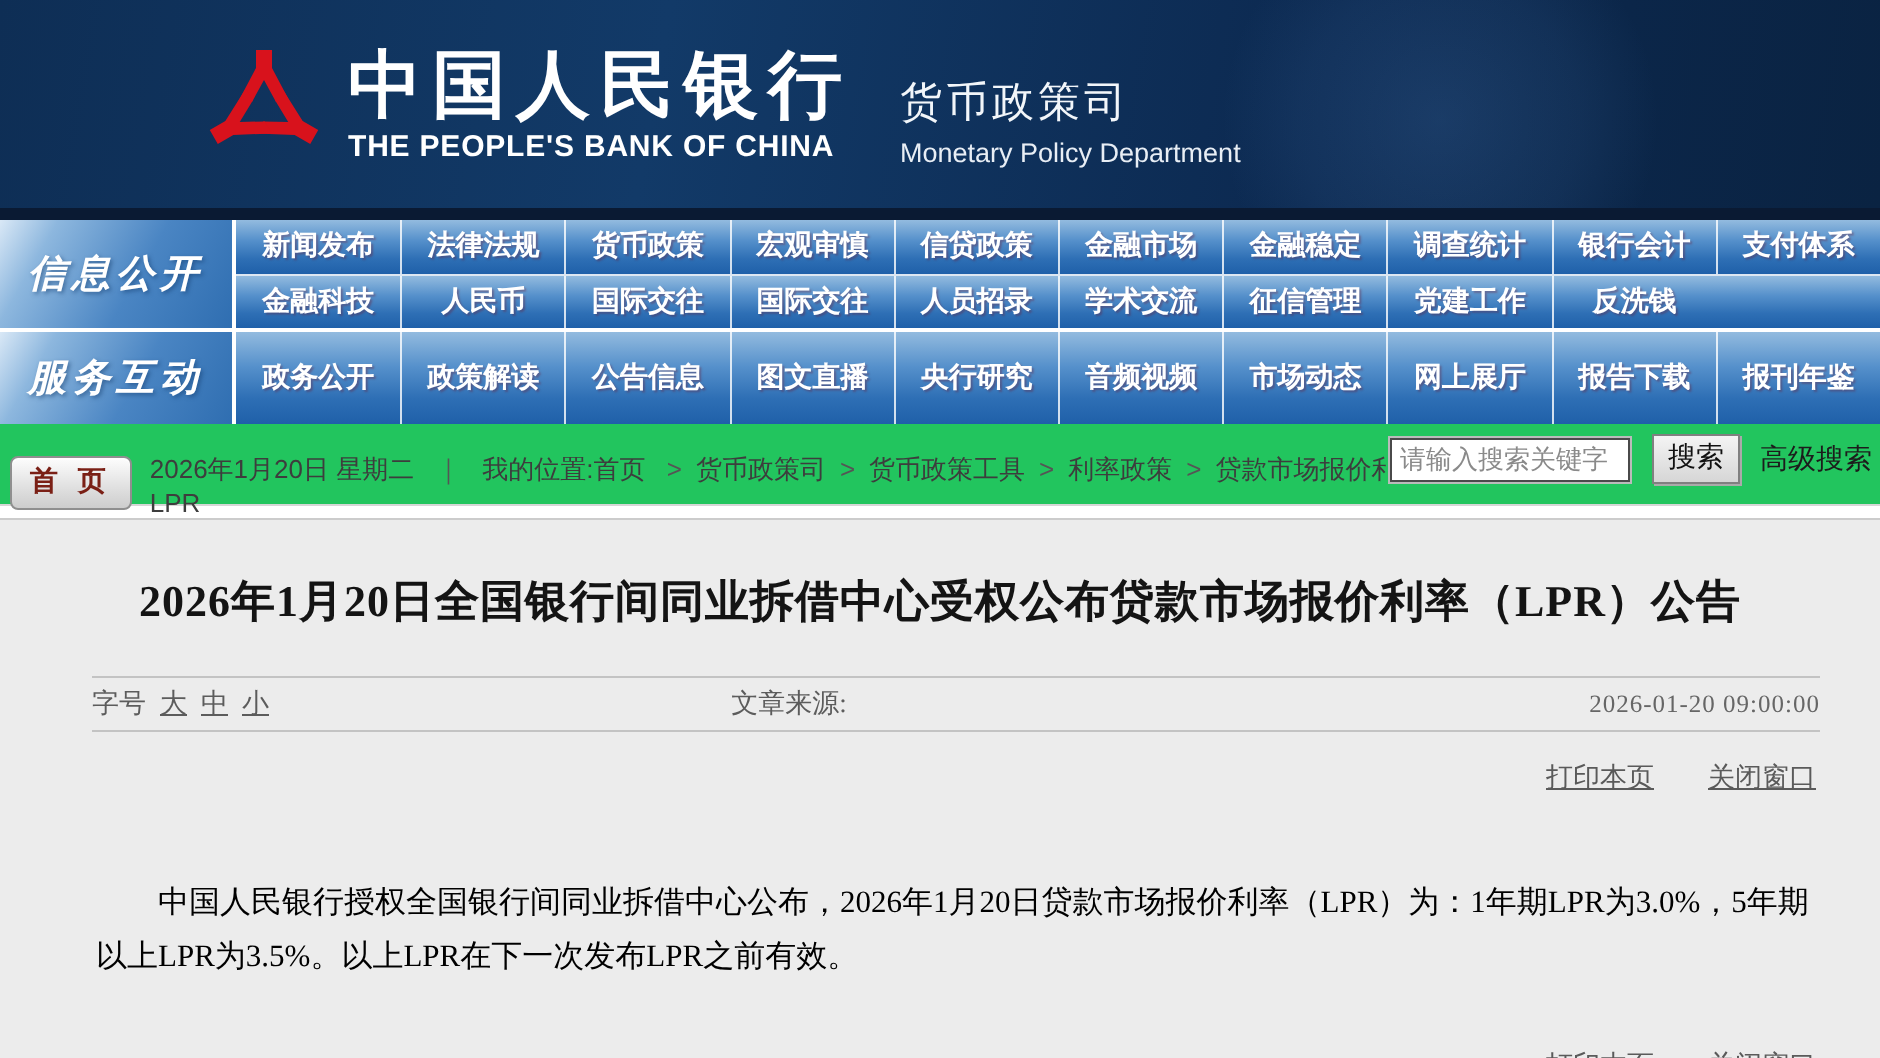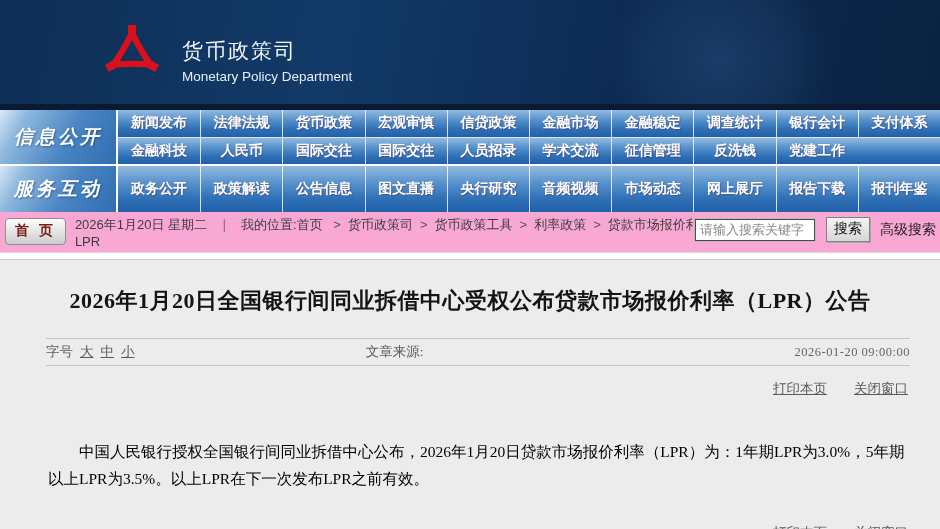--- a/index.html
+++ b/index.html
@@ -32,22 +32,22 @@
     border-right:2px solid #fff; text-shadow:1px 1px 2px rgba(20,60,110,.55); cursor:pointer; }
   .nav-rows { flex:1; display:flex; flex-direction:column;text-align:center; }
   .nav-row { flex:1; display:grid; grid-template-columns:repeat(10,1fr);
     background:linear-gradient(180deg,#93bbdf 0%,#5590cb 38%,#2e6fb5 72%,#1f60a9 100%); }
   .nav-row + .nav-row { border-top:1px solid rgba(255,255,255,.85); }
   .nav-cell { display:flex; align-items:center; justify-content:center; color:#fff; font-weight:bold; font-size:14px;
     white-space:nowrap; text-shadow:1px 1px 1px rgba(110,25,50,.35); cursor:pointer; }
   .nav-cell.sep { border-left:1px solid rgba(255,255,255,.8); }
 
   
-  .crumbbar { height:41px; background:#f9a8d4; border-bottom:1px solid #d6d6d6; display:flex; align-items:flex-start;
-    padding:2px 6px 0 5px; font-size:13px; color:#3d3d3d; position:relative; }
+  .crumbbar { height:41px; background:#22c55e; border-bottom:1px solid #d6d6d6; display:flex; align-items:flex-start;
+    padding:12px 6px 0 5px; font-size:13px; color:#3d3d3d; position:relative; }
   .home-btn { margin-top:4px; padding:3px 9px 4px; background:linear-gradient(#fdfdfd,#e2e2e2 55%,#cdcdcd);
     border:1px solid #8f8f8f; border-radius:4px; color:#7a1f15; font-weight:bold; font-size:14px; letter-spacing:3px;
     box-shadow:inset 0 1px 0 #fff; cursor:pointer; white-space:nowrap; }
   .crumb-text { margin-left:9px; margin-top:2px; line-height:17px; max-width:585px; }
   .crumb-line1 { white-space:nowrap; }
   .crumb-sep { color:#555; padding:0 7px; }
   .crumb-link { color:#3d3d3d; cursor:pointer; }
   .search-area { position:absolute; right:4px; top:5px; display:flex; align-items:center; }
   .search-input { width:120px; height:22px; border:1px solid #4a4a4a; outline:1px solid #bbb; padding:2px 4px;
     font-size:13px; color:#333; font-family:inherit; }
@@ -84,20 +84,24 @@
           <path d="M -4,-14 L 4,-14 L 4,-5 L 13,12 L 6,12 L 0,1 L -6,12 L -13,12 L -4,-5 Z"></path>
         </g>
         <g transform="rotate(120) translate(0,-15)">
           <path d="M -4,-14 L 4,-14 L 4,-5 L 13,12 L 6,12 L 0,1 L -6,12 L -13,12 L -4,-5 Z"></path>
         </g>
         <g transform="rotate(240) translate(0,-15)">
           <path d="M -4,-14 L 4,-14 L 4,-5 L 13,12 L 6,12 L 0,1 L -6,12 L -13,12 L -4,-5 Z"></path>
         </g>
       </g>
     </svg>
+    <div class="bank-names">
+      <div class="bank-cn">中国人民银行</div>
+      <div class="bank-en">THE PEOPLE'S BANK OF CHINA</div>
+    </div>
     <div class="dept">
       <div class="dept-cn">货币政策司</div>
       <div class="dept-en">Monetary Policy Department</div>
     </div>
   </div>
 </div>
 
 <div class="dark-strip"></div>
 
 <div class="nav-band band-1">
@@ -116,22 +120,22 @@
         <div class="nav-cell sep">支付体系</div>
       </div>
       <div class="nav-row">
         <div class="nav-cell">金融科技</div>
         <div class="nav-cell sep">人民币</div>
         <div class="nav-cell sep">国际交往</div>
         <div class="nav-cell sep">国际交往</div>
         <div class="nav-cell sep">人员招录</div>
         <div class="nav-cell sep">学术交流</div>
         <div class="nav-cell sep">征信管理</div>
+        <div class="nav-cell sep">党建工作</div>
         <div class="nav-cell sep">反洗钱</div>
-        <div class="nav-cell sep">党建工作</div>
         <div class="nav-cell"></div>
       </div>
     </div>
 </div>
 
 <div class="band-gap"></div>
 
 <div class="nav-band band-2">
   <div class="nav-section-label">服务互动</div>
   <div class="nav-rows">

